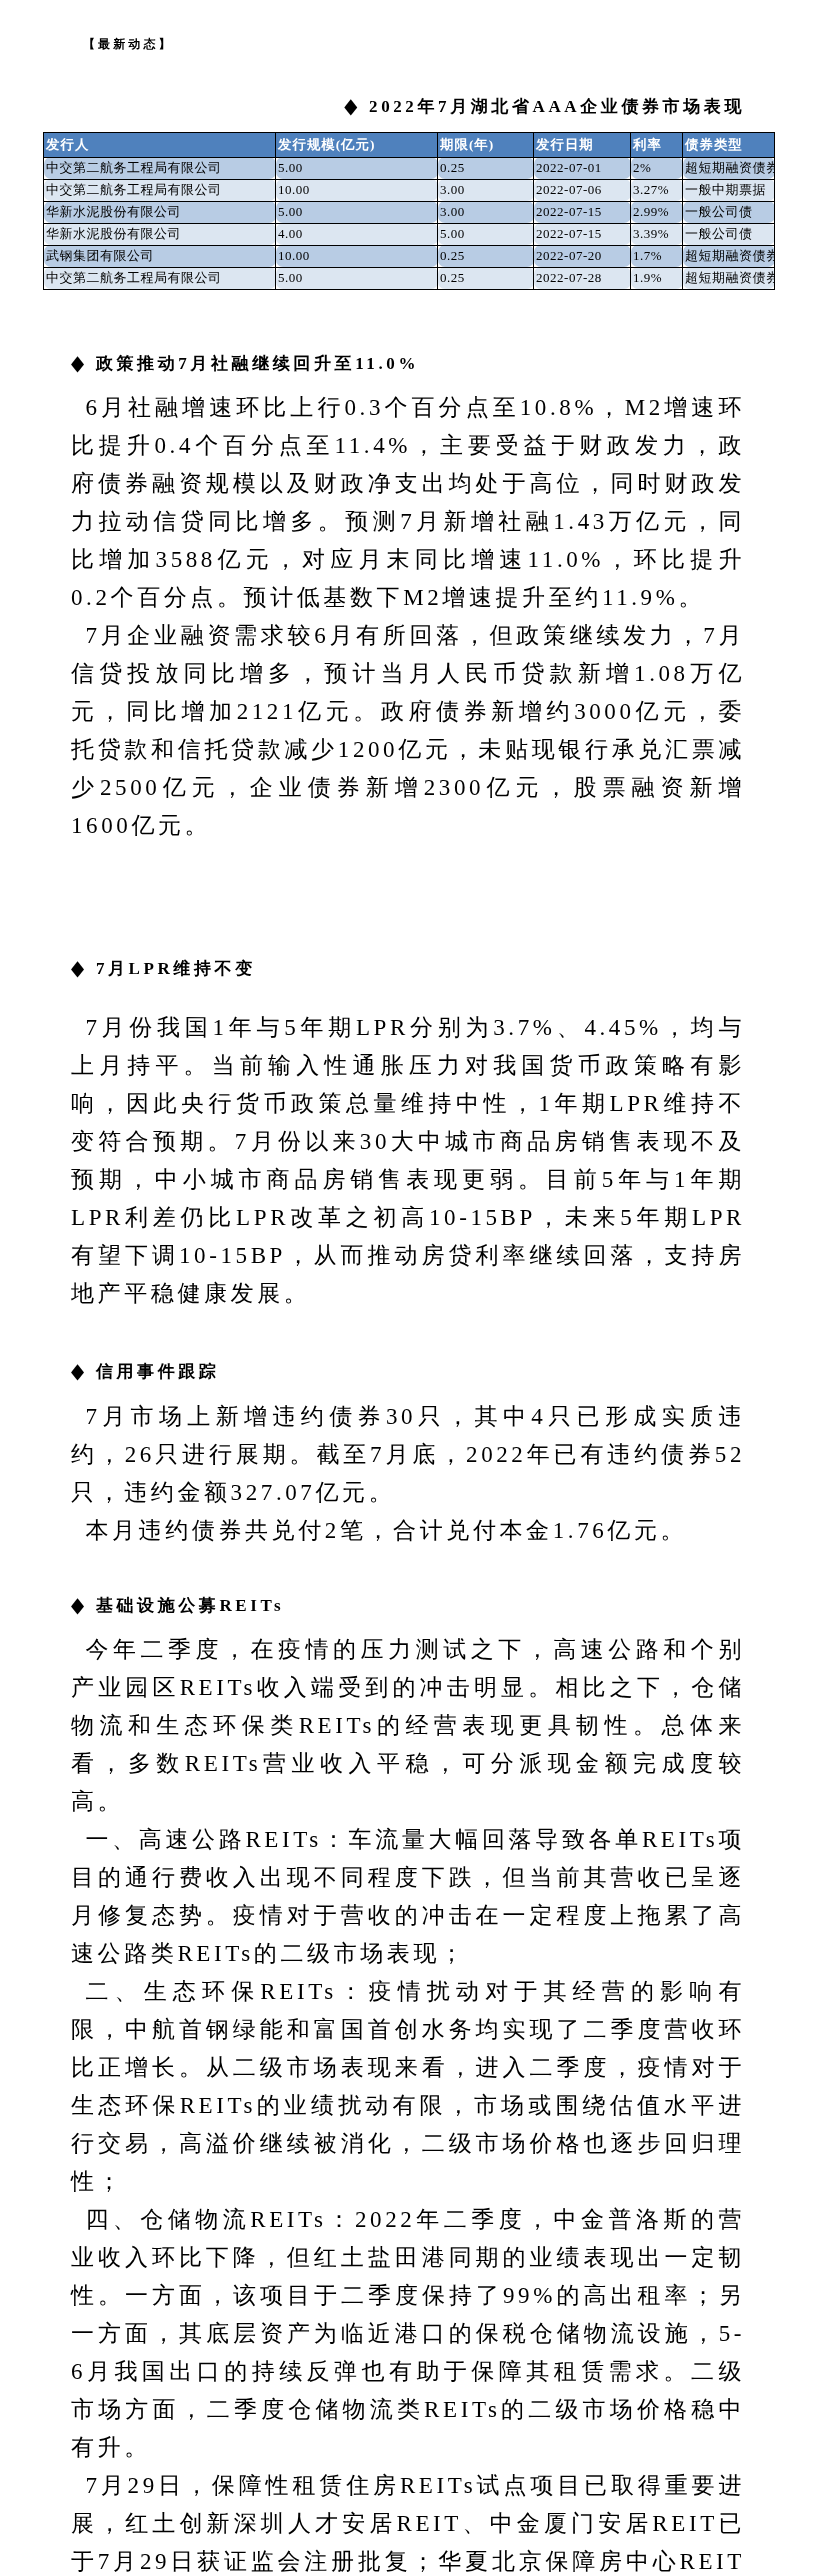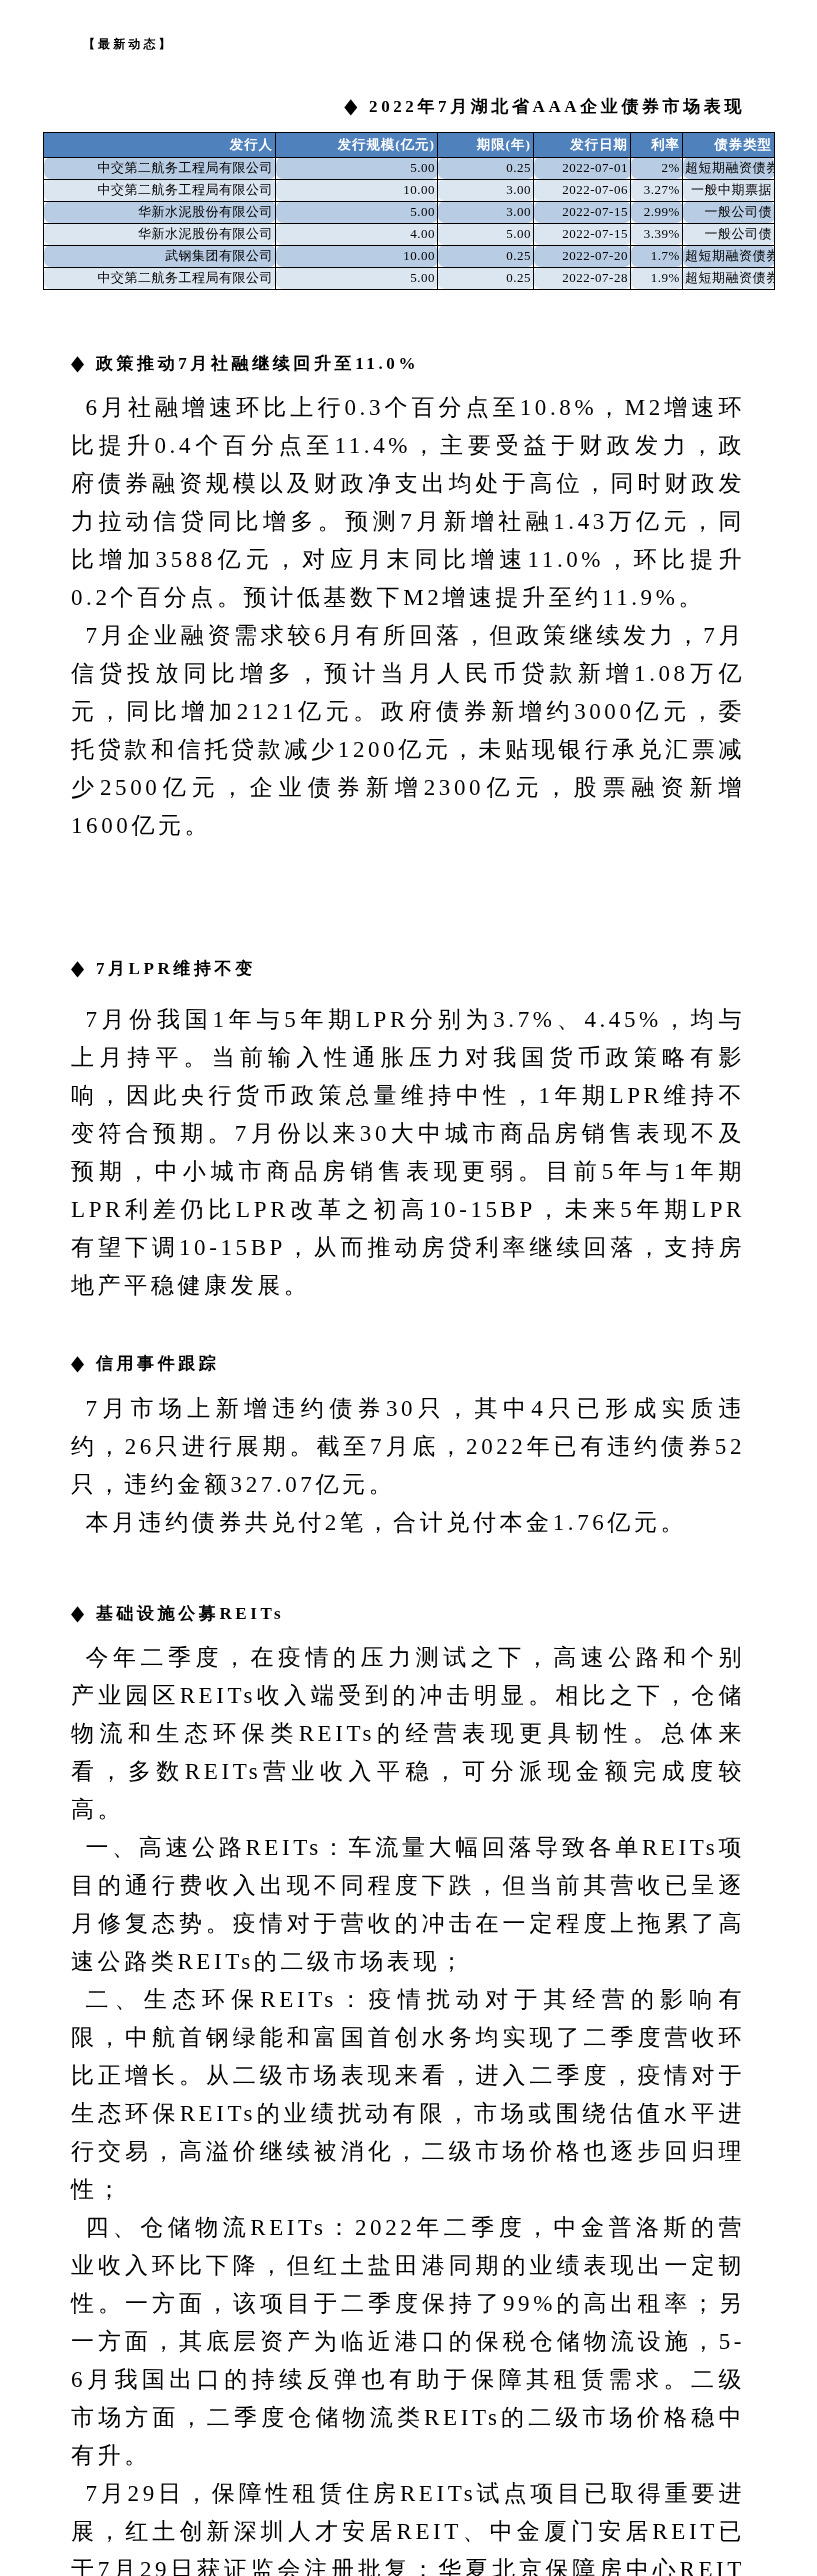--- a/index.html
+++ b/index.html
@@ -30,43 +30,43 @@
     margin: 0;
   }
   .section-heading .bullet {
     display: inline-block;
     transform: scaleY(1.25);
     margin-right: 8.2px;
     font-weight: normal;
   }
   .mt-h1   { margin-top: 39px; text-align: right; }
   .mt-sec2 { margin-top: 62px; margin-bottom: 14.4px; }
-  .mt-lpr  { margin-top: 112px; margin-bottom: 21px; }
+  .mt-lpr  { margin-top: 112px; margin-bottom: 29px; }
   .mt-cred { margin-top: 47px;  margin-bottom: 14.4px; }
-  .mt-reit { margin-top: 60px;  margin-bottom: 14.4px; }
+  .mt-reit { margin-top: 44px;  margin-bottom: 14.4px; }
 
   .para {
     font-size: 23px;
     line-height: 38px;
     letter-spacing: 3.6px;
     text-align: justify;
     text-indent: 14.4px;
     margin: 0;
   }
   .b { font-weight: normal; margin-top: 12px; }
 
   table.bond-table {
     border-collapse: collapse;
     table-layout: fixed;
     width: 730px;
     margin: 14.4px 0 0 -28px;
   }
   .bond-table th, .bond-table td {
     border: 0.5px solid #000000;
-    text-align: right;
+    text-align: left;
     vertical-align: middle;
     padding: 0 2.1px;
     overflow: hidden;
     white-space: nowrap;
   }
   .bond-table thead th {
     background: #4F81BD;
     color: #ffffff;
     font-size: 13.4px;
     font-weight: bold;

